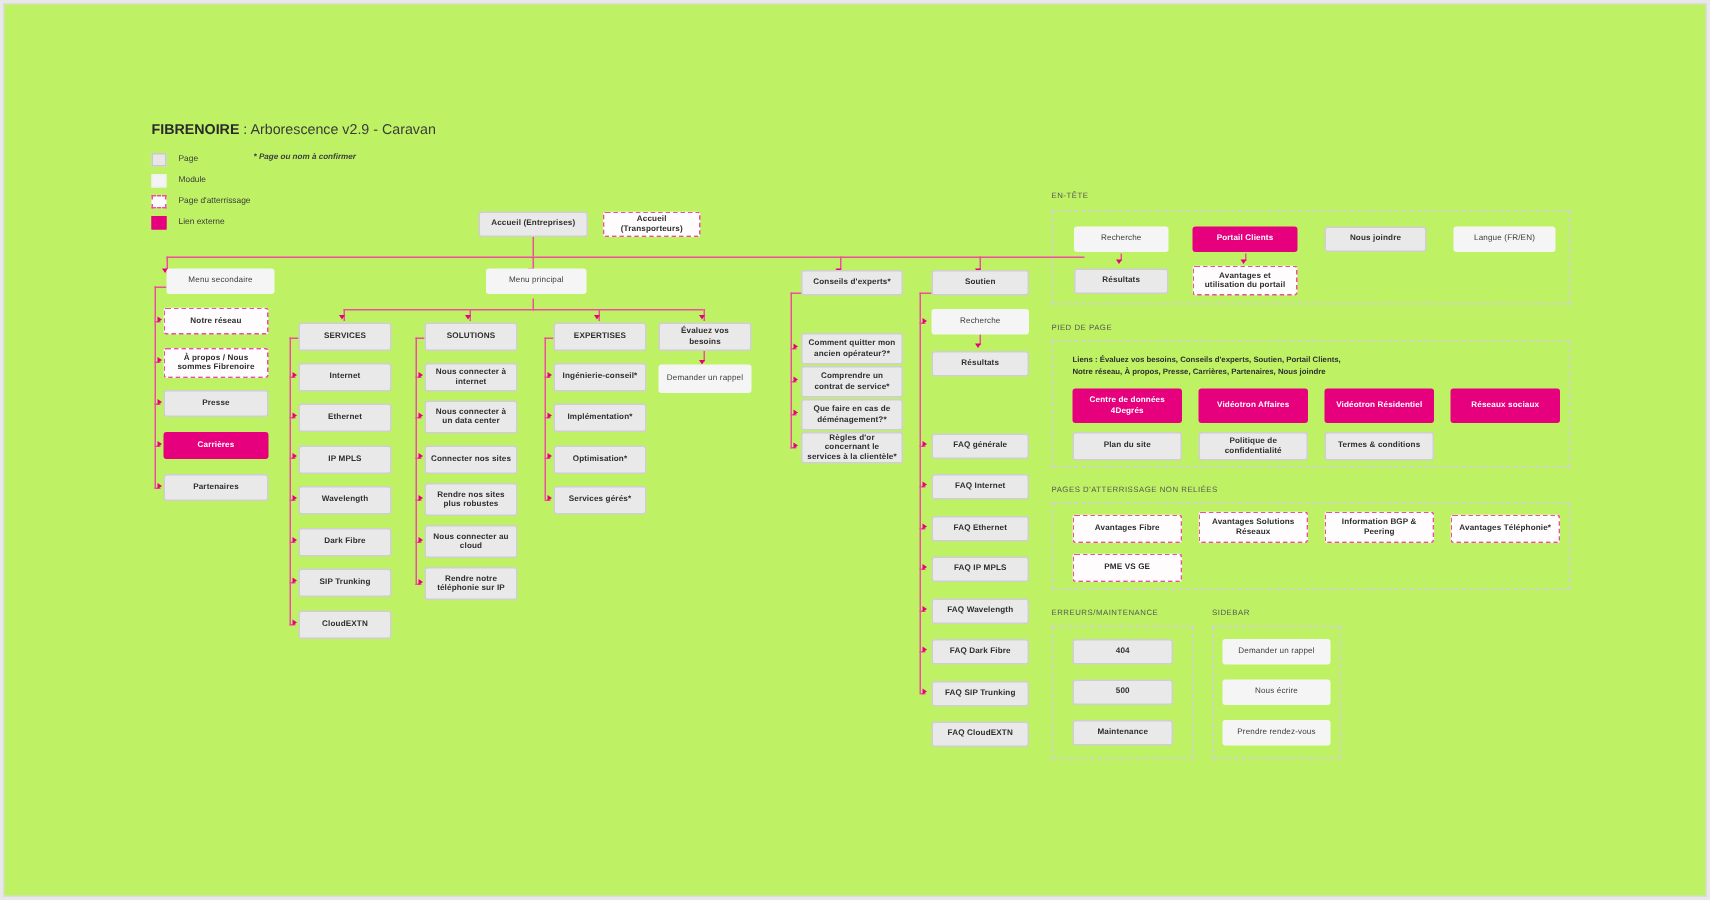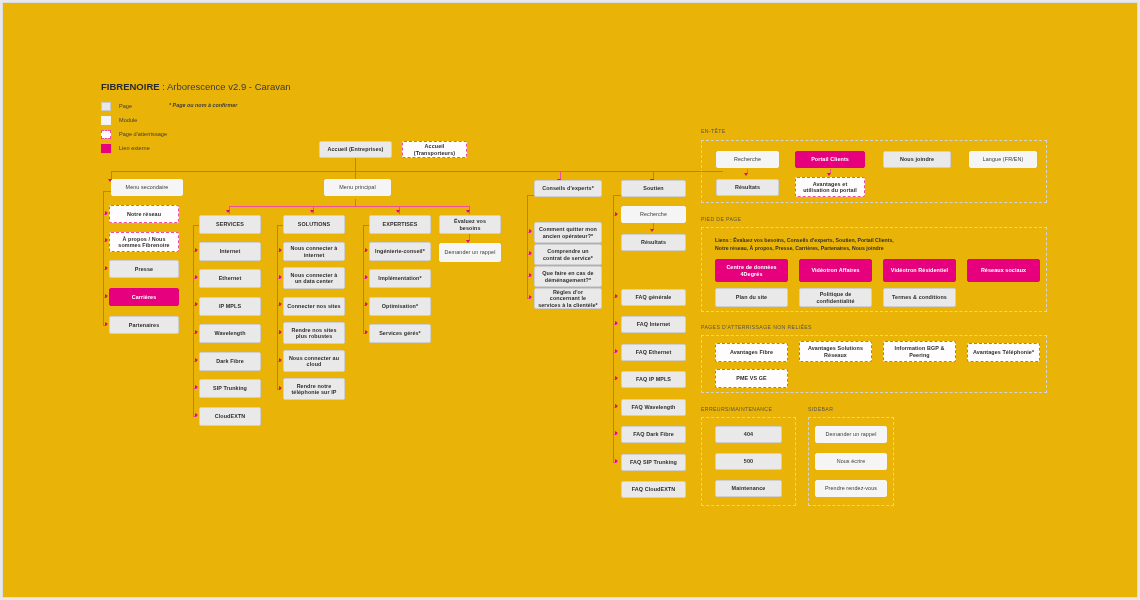--- a/index.html
+++ b/index.html
@@ -4,21 +4,21 @@
 <style>
   html,body{margin:0;padding:0;}
   body{
     width:1140px;height:600px;
     background:#e8e8e8;
     font-family:"Liberation Sans","DejaVu Sans",sans-serif;
     overflow:hidden;
   }
   #canvas{
     position:absolute;left:2px;top:2px;width:1134px;height:594px;
-    background:#eab308;border:1px solid #dcdcdc;
+    background:#bef264;border:1px solid #dcdcdc;
     overflow:hidden;
   }
 
   
   #title{position:absolute;left:98px;top:78px;font-size:9.5px;color:#3a3a3a;white-space:nowrap;}
   #title .b{font-weight:bold;color:#2a2a2a;}
   .legend-sw{position:absolute;width:10px;height:9px;box-sizing:border-box;}
   .sw-page{background:#e7e7e7;border:1px solid #c9c9c9;}
   .sw-module{background:#f4f4f4;border:1px solid #f0f0f0;}
   .sw-land{background:#fdfdfd;border:1px dashed #ef4e9f;}

